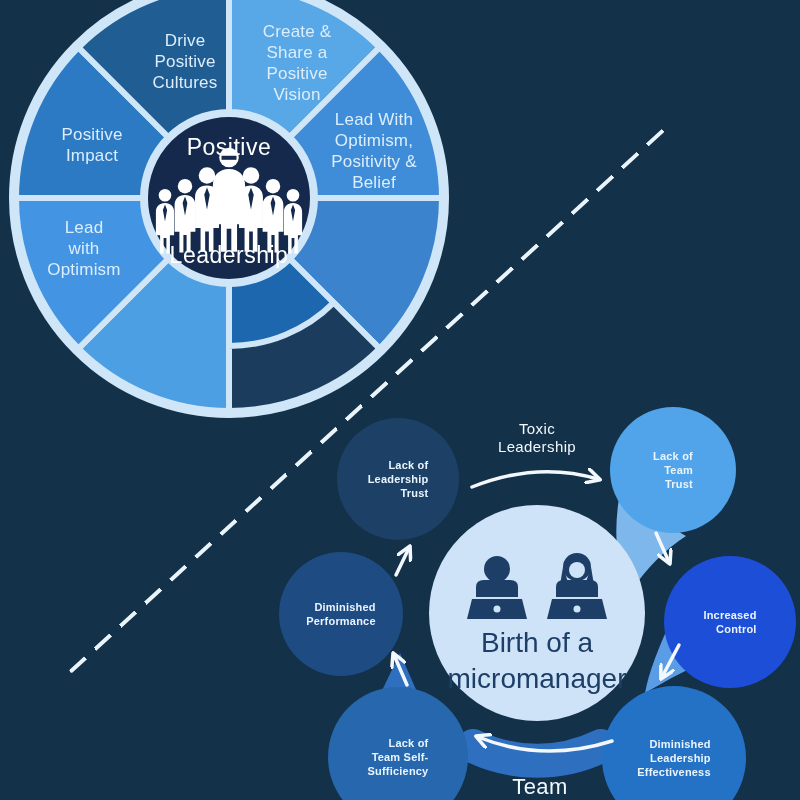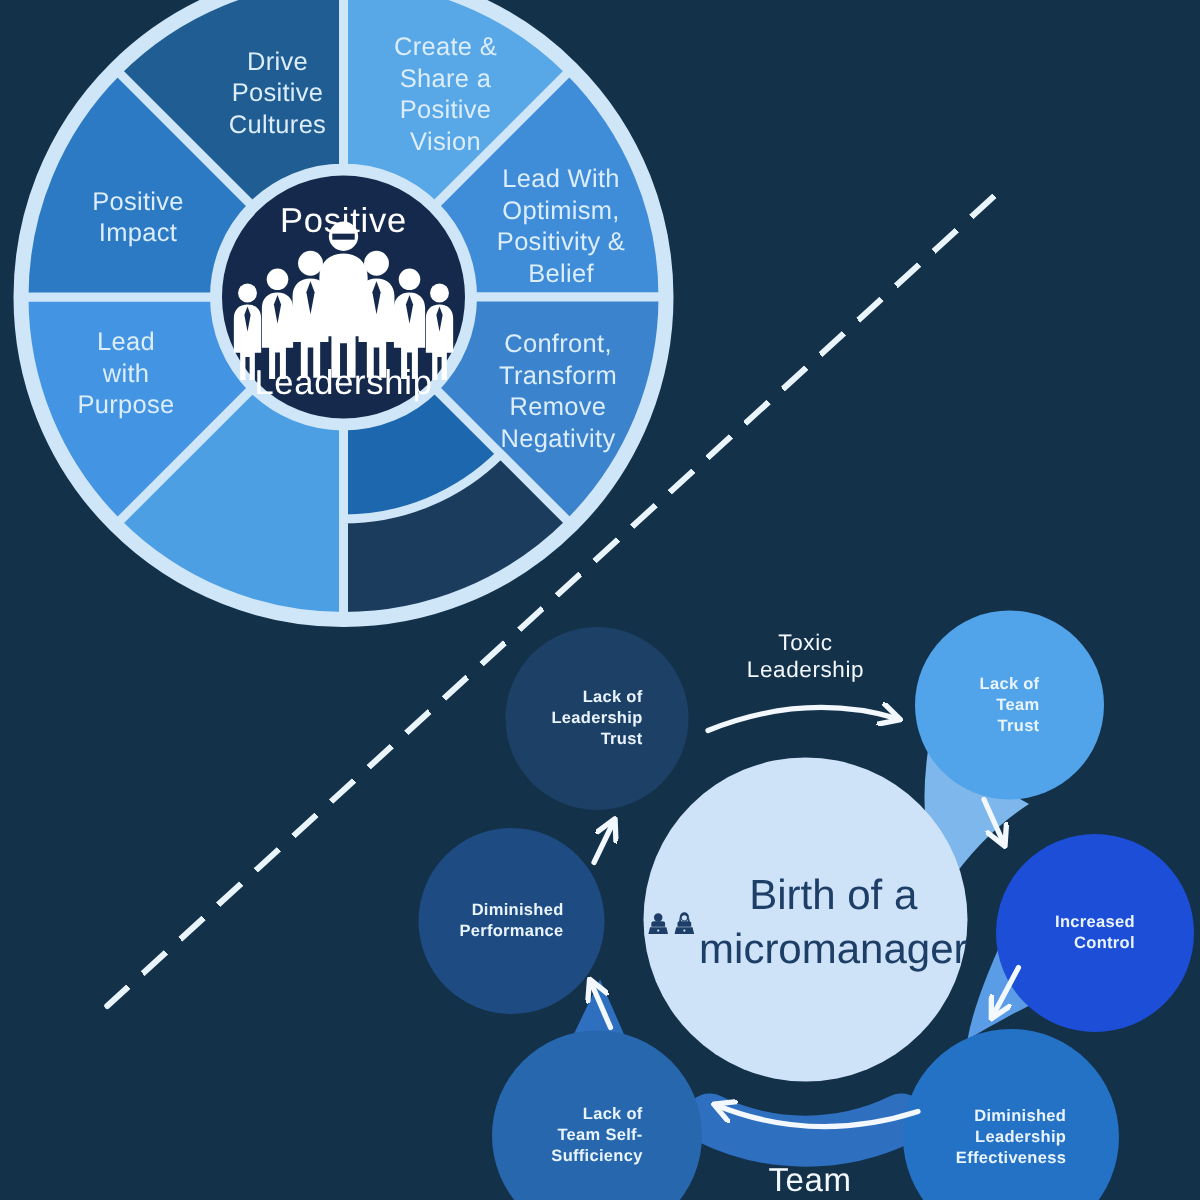--- a/index.html
+++ b/index.html
@@ -32,21 +32,21 @@
     position:absolute;border-radius:50%;display:flex;align-items:center;justify-content:center;
     z-index:2;
   }
   .node-label{
     color:#eaf4fe;font-size:11px;line-height:1.3;text-align:right;white-space:pre-line;
     letter-spacing:.2px;
     font-weight:bold;
   }
   .cycle-center{
     position:absolute;border-radius:50%;z-index:2;
-    display:flex;flex-direction:row;align-items:center;justify-content:center;
+    display:flex;flex-direction:column;align-items:center;justify-content:center;
   }
   .cycle-center-title{
     font-size:28px;line-height:1.3;text-align:center;white-space:pre-line;margin-top:4px;
   }
   .arrows-svg{z-index:3;pointer-events:none;}
   .cycle-top-label,.cycle-bottom-label{
     position:absolute;transform:translate(-50%,-50%);z-index:3;
     color:#f2f8fd;text-align:center;white-space:pre-line;
   }
   .cycle-top-label{font-size:15px;line-height:1.2;letter-spacing:.4px;}
@@ -114,27 +114,23 @@
   </svg>
 
   <div class="wlabel" style="left:297px;top:63px">Create &amp;
 Share a
 Positive
 Vision</div>
   <div class="wlabel" style="left:374px;top:151px">Lead With
 Optimism,
 Positivity &amp;
 Belief</div>
-  <div class="wlabel" style="left:372px;top:261px">Confront,
-Transform
-Remove
-Negativity</div>
   <div class="wlabel" style="left:84px;top:249px">Lead
 with
-Purpose</div>
+Optimism</div>
   <div class="wlabel" style="left:92px;top:145px">Positive
 Impact</div>
   <div class="wlabel" style="left:185px;top:62px">Drive
 Positive
 Cultures</div>
 
   <div class="wheel-center-word" style="left:229px;top:147px">Positive</div>
   <div class="wheel-center-word" style="left:229px;top:255px">Leadership</div>
 
   <svg class="tails-svg" viewBox="0 0 800 800">

